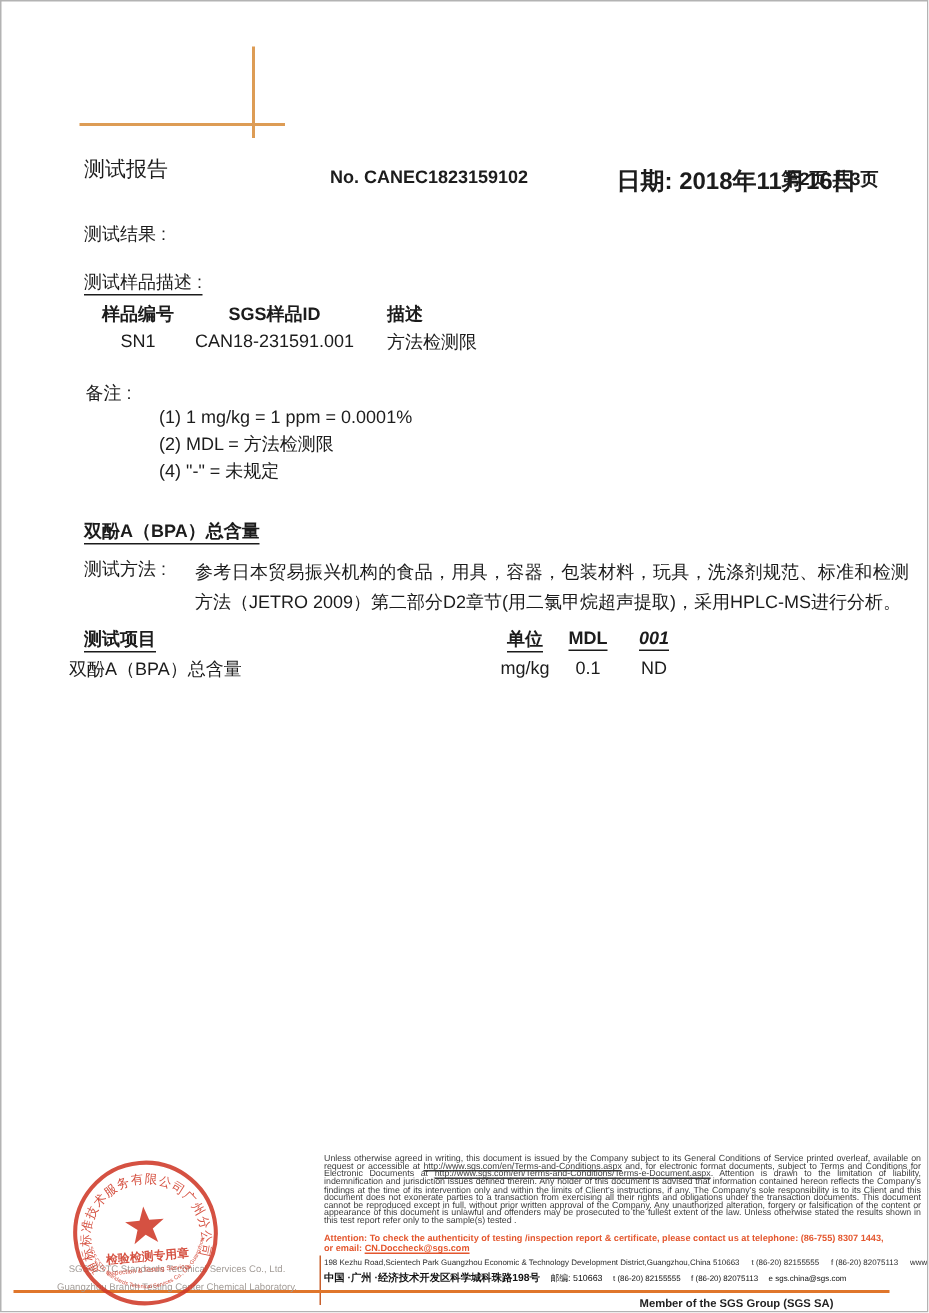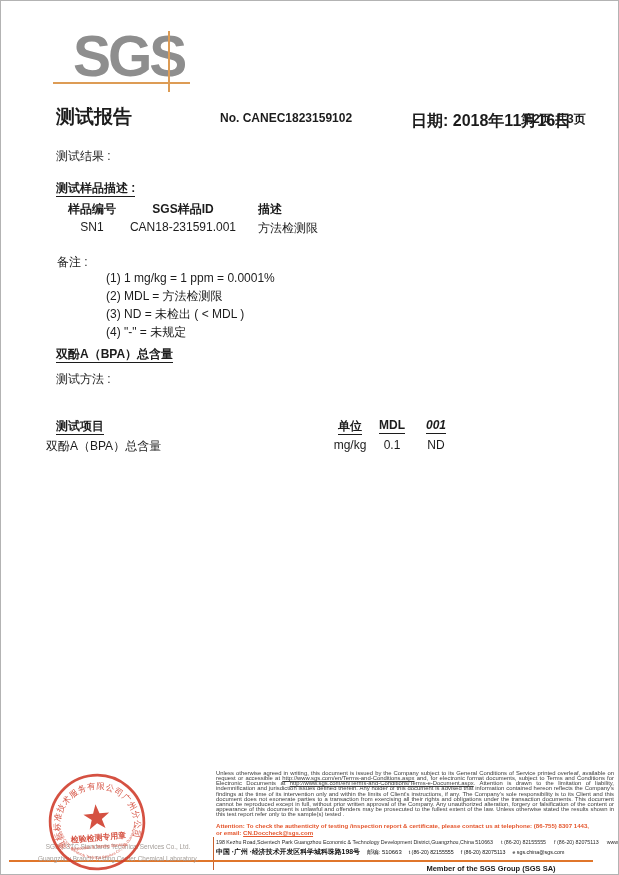--- a/index.html
+++ b/index.html
@@ -9,28 +9,28 @@
     font-family:"Liberation Sans","DejaVu Sans",sans-serif;
     color:#1c1c1c; overflow:hidden;
   }
   .abs{position:absolute;}
   
   .sgs-logo{left:72px; top:28px; font-size:57px; font-weight:bold; color:#8e8e8e;
     letter-spacing:-3px; line-height:54px; font-family:"Liberation Sans",sans-serif;}
   .logo-hline{left:52px; top:81px; width:137px; height:2px; background:var(--accent-orange,#dd9c55);}
   .logo-vline{left:167px; top:30px; width:2px; height:61px; background:var(--accent-orange,#dd9c55);}
   
-  .report-title{left:55px; top:103px; font-size:19px; font-weight:bold;}
+  .report-title{left:55px; top:103px; font-size:14px; font-weight:normal;}
   .report-no{left:219px; top:110px; font-size:12px; font-weight:bold;}
   .report-date{left:410px; top:110px; font-size:16px; font-weight:bold;}
   .report-page{left:520px; top:110px; font-size:12px; font-weight:bold;}
   
   .t12{font-size:12px;}
   .lbl-results{left:55px; top:147px;}
-  .lbl-sampledesc{left:55px; top:179px; font-weight:bold;}
+  .lbl-sampledesc{left:55px; top:179px; font-weight:normal;}
   .u{border-bottom:1px solid #1c1c1c; padding-bottom:1px;}
   .s-h{font-weight:bold;}
   .s-c1{left:45px; width:92px; text-align:center;}
   .s-c2{left:125px; width:114px; text-align:center;}
   .s-c3{left:237px;margin-left:20px;}
   .row-h{top:200px;} .row-v{top:219px;}
   .lbl-remarks{left:56px; top:253px;}
   .notes{left:105px; top:268px; line-height:18px;}
   .bpa-title{left:55px; top:345px; font-weight:bold;}
   .method-lbl{left:55px; top:370px;}
@@ -64,21 +64,20 @@
     transform:rotate(-5deg);}
   .stamp text{fill:var(--stamp-red,#d03a28); font-family:"Liberation Sans",sans-serif;}
   .stamp .ring{stroke:var(--stamp-red,#d03a28); fill:none;}
   .stamp .star{fill:var(--stamp-red,#d03a28);}
 </style>
 </head>
 <body>
 
 <div class="page">
 
-  <div class="abs sgs-logo">SGS</div>
   <div class="abs logo-hline"></div>
   <div class="abs logo-vline"></div>
 
   <div class="abs report-title">测试报告</div>
   <div class="abs report-no">No. CANEC1823159102</div>
   <div class="abs report-date">日期: 2018年11月16日</div>
   <div class="abs report-page">第2页,共3页</div>
 
   <div class="abs t12 lbl-results">测试结果 :</div>
   <div class="abs t12 lbl-sampledesc"><span class="u">测试样品描述 :</span></div>
@@ -87,26 +86,26 @@
   <div class="abs t12 s-h s-c2 row-h">SGS样品ID</div>
   <div class="abs t12 s-h s-c3 row-h">描述</div>
   <div class="abs t12 s-c1 row-v">SN1</div>
   <div class="abs t12 s-c2 row-v">CAN18-231591.001</div>
   <div class="abs t12 s-c3 row-v">方法检测限</div>
 
   <div class="abs t12 lbl-remarks">备注 :</div>
   <div class="abs t12 notes">
     <div>(1) 1 mg/kg = 1 ppm = 0.0001%</div>
     <div>(2) MDL = 方法检测限</div>
-    <div>(3) ND = 未检出 ( &lt; MDL )</div>
     <div>(4) "-" = 未规定</div>
   </div>
 
   <div class="abs t12 bpa-title"><span class="u">双酚A（BPA）总含量</span></div>
   <div class="abs t12 method-lbl">测试方法 :</div>
+  <div class="abs t12 method-text">参考日本贸易振兴机构的食品，用具，容器，包装材料，玩具，洗涤剂规范、标准和检测方法（JETRO 2009）第二部分D2章节(用二氯甲烷超声提取)，采用HPLC-MS进行分析。</div>
 
   <div class="abs t12 r-h r-c1h"><span class="u">测试项目</span></div>
   <div class="abs t12 r-h r-c2"><span class="u">单位</span></div>
   <div class="abs t12 r-h r-c3"><span class="u">MDL</span></div>
   <div class="abs t12 r-h r-c4 it"><span class="u">001</span></div>
   <div class="abs t12 r-v r-c1">双酚A（BPA）总含量</div>
   <div class="abs t12 r-v r-c2">mg/kg</div>
   <div class="abs t12 r-v r-c3">0.1</div>
   <div class="abs t12 r-v r-c4">ND</div>
 

